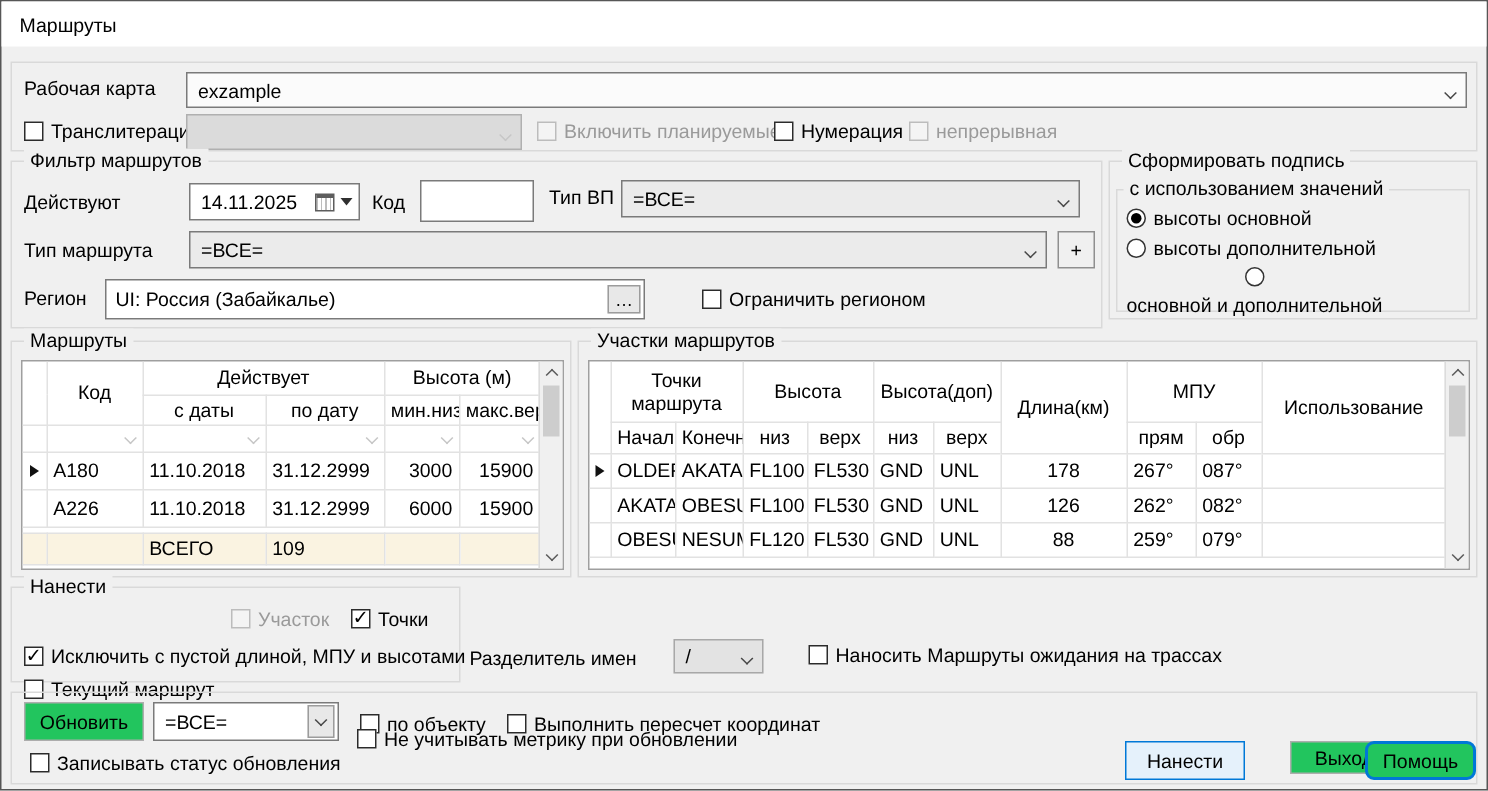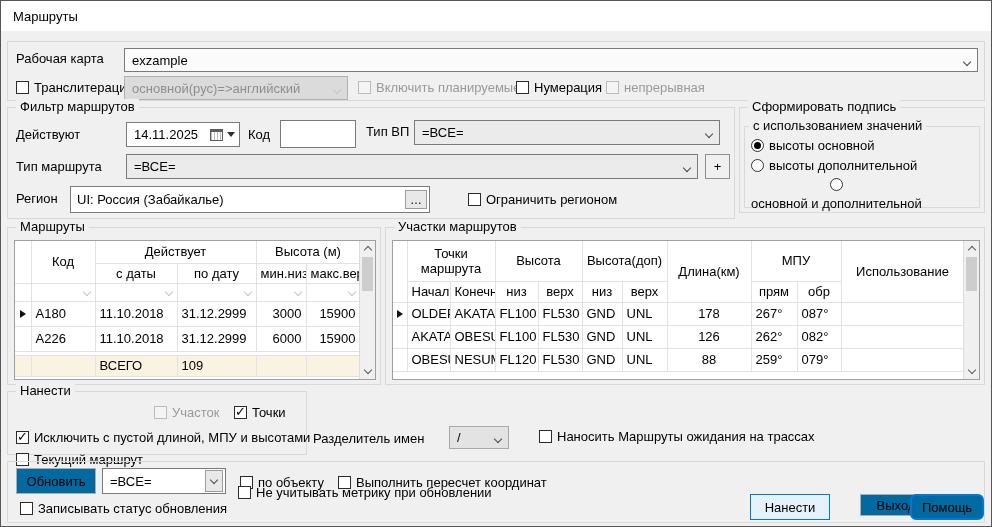--- a/index.html
+++ b/index.html
@@ -17,21 +17,21 @@
   .abs{position:absolute;}
 
   
   .combo{position:absolute;border:1px solid #7a7a7a;background:#fff;display:flex;align-items:center;
     padding:0 7px;box-sizing:border-box;white-space:nowrap;overflow:hidden;}
   .combo.gray{background:#ebebeb;}
   .combo.disabled{background:#dbdbdb;border-color:#b0b0b0;color:#8e8e8e;}
   .combo .chev{margin-left:auto;}
   .field{position:absolute;border:1px solid #7a7a7a;background:#fff;display:flex;align-items:center;
     padding:0 6px;box-sizing:border-box;white-space:nowrap;overflow:hidden;}
-  .btn{position:absolute;border:1px solid #adadad;background:#0369a1;display:flex;align-items:center;
+  .btn{position:absolute;border:1px solid #adadad;background:#22c55e;display:flex;align-items:center;
     justify-content:center;box-sizing:border-box;cursor:default;white-space:nowrap;}
   .btn.primary{background:#e5f1fb;border-color:#0078d7;}
   .btn.default{border:2px solid #0078d7;}
   .mini-btn{border:1px solid #9c9c9c;background:#e8e8e8;display:flex;align-items:center;justify-content:center;
     box-sizing:border-box;font-size:12px;}
   input.txt{position:absolute;border:1px solid #7a7a7a;background:#fff;box-sizing:border-box;
     font:13px "Liberation Sans",sans-serif;padding:0 4px;outline:none;}
 
   
   .cv{display:inline-block;width:6px;height:6px;border-right:1.6px solid #474747;border-bottom:1.6px solid #474747;box-sizing:border-box;}
@@ -89,21 +89,20 @@
   <span class="abs lbl" style="left:8px;top:9px;">Рабочая карта</span>
   <div class="combo" style="left:116px;top:6px;width:854px;height:24px;background:#fbfbfb;">
     <span>exzample</span>
     <span class="chev"><span class="cv down"></span></span>
   </div>
   <label class="chk" style="left:8px;top:38px;">
     <span class="box"></span>
     <span class="lbl">Транслитерация</span>
   </label>
   <div class="combo disabled" style="left:116px;top:34px;width:224px;height:24px;">
-    <span>основной(рус)=&gt;английский</span>
     <span class="chev"><span class="cv down light"></span></span>
   </div>
   <label class="chk disabled" style="left:350px;top:38px;">
     <span class="box"></span>
     <span class="lbl">Включить планируемые</span>
   </label>
   <label class="chk" style="left:508px;top:38px;">
     <span class="box"></span>
     <span class="lbl">Нумерация</span>
   </label>

